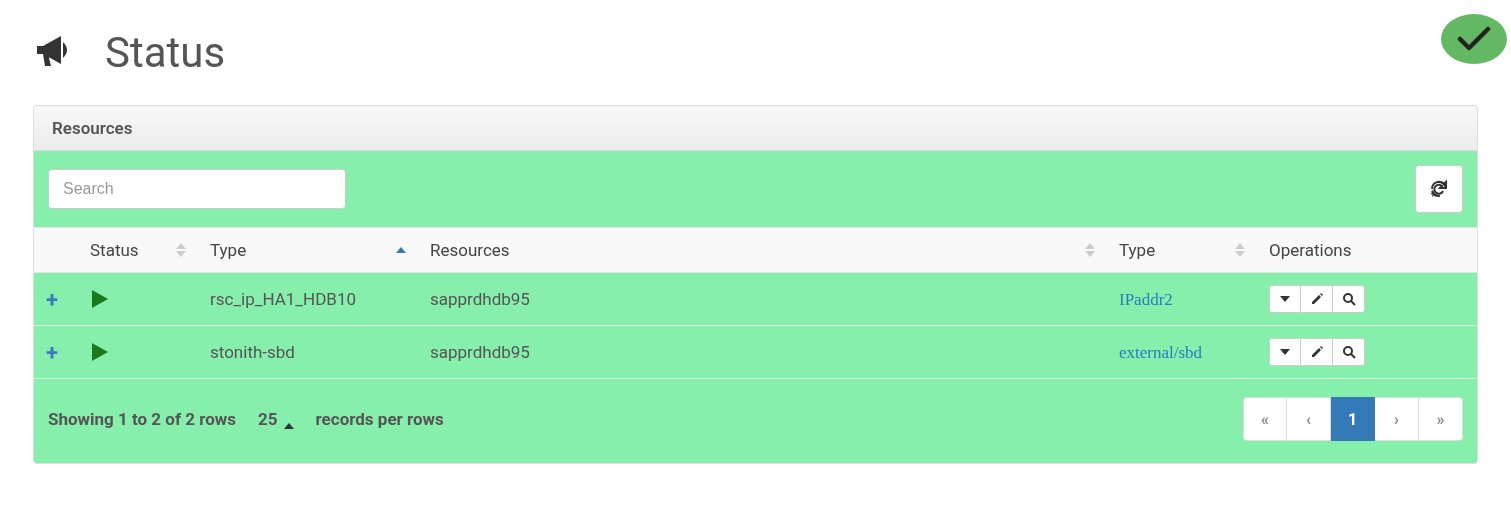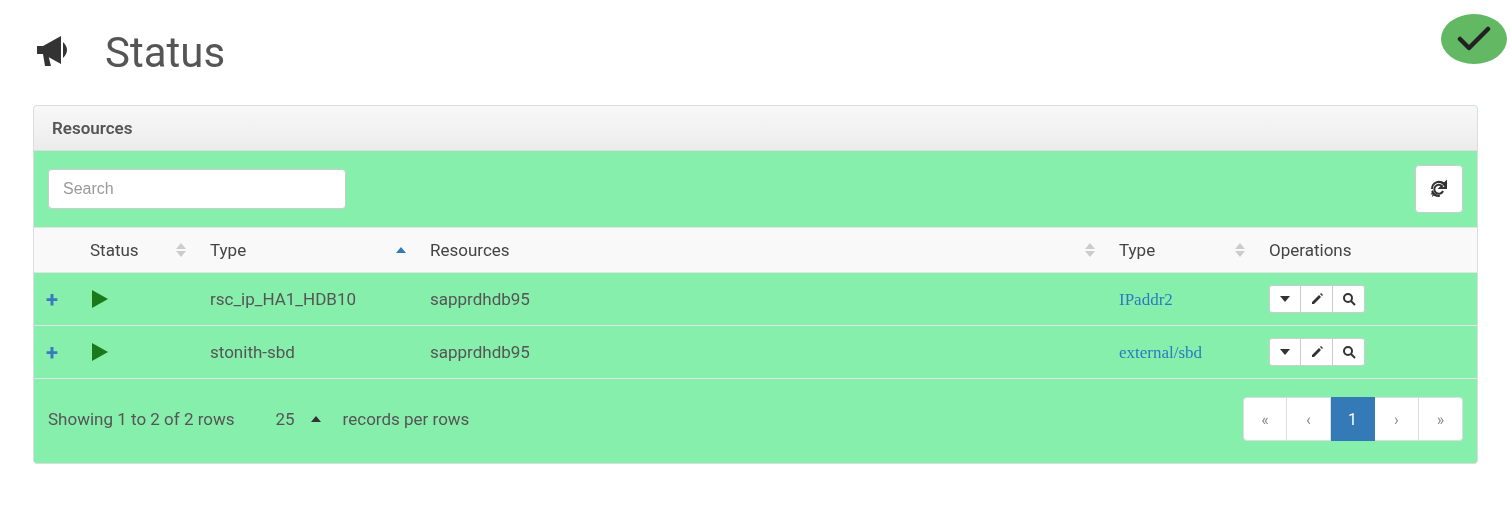--- a/index.html
+++ b/index.html
@@ -161,32 +161,32 @@
     .btn-group .mini-btn:first-child { border-radius: 3px 0 0 3px; }
     .btn-group .mini-btn:last-child { border-radius: 0 3px 3px 0; }
     .btn-group .mini-btn + .mini-btn { border-left: none; }
     .panel-footer {
       display: flex;
       align-items: center;
       justify-content: space-between;
       padding: 18px 14px 22px 14px;
       font-size: 17px;
       color: #555;
+      font-weight: bold;
     }
     .footer-left {
       display: flex;
       align-items: center;
       gap: 22px;
     }
     .page-size {
       display: inline-flex;
-      align-items: center;
-      gap: 16px;
-      cursor: pointer;
-      margin-left: 19px;
+      align-items: flex-end;
+      gap: 6px;
+      cursor: pointer;
     }
     .page-size .caret-up {
       width: 0; height: 0;
       border-left: 5px solid transparent;
       border-right: 5px solid transparent;
       border-bottom: 6px solid #333;
     }
     .pagination {
       display: inline-flex;
     }

